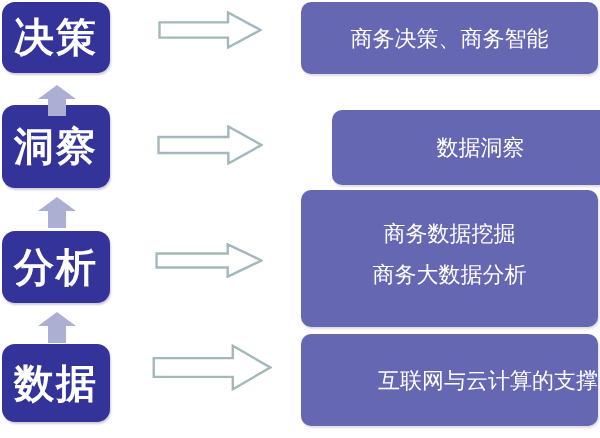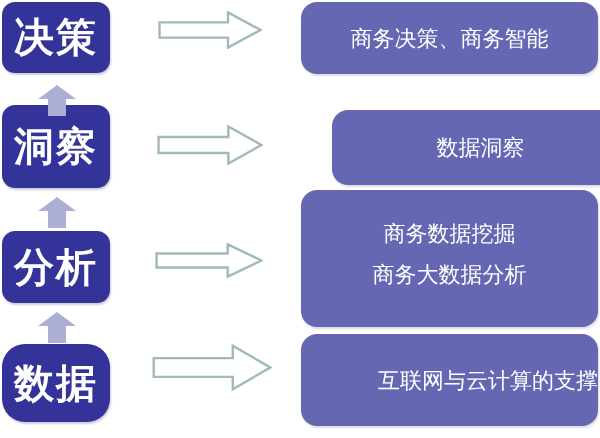--- a/index.html
+++ b/index.html
@@ -39,21 +39,21 @@
     font-size: 40px;
     font-weight: 700;
     letter-spacing: 2px;
     white-space: nowrap;
   }
   .detail-box {
     position: absolute;
     left: 301px;
     width: 297px;
     background: var(--detail-box);
-    border-radius: 16px;
+    border-radius: 10px;
     display: flex;
     flex-direction: column;
     align-items: center;
     justify-content: center;
     box-shadow: 1px 2px 2px rgba(60, 60, 110, 0.18);
   }
   .detail-box .detail-text {
     color: var(--text);
     font-size: 22px;
     font-weight: 400;
@@ -77,21 +77,21 @@
     fill: var(--right-arrow-fill);
     stroke: var(--right-arrow-outline);
     stroke-width: 2.4;
     stroke-linejoin: miter;
     vector-effect: non-scaling-stroke;
   }
   
   #stage-1 { top: 2px;   height: 71px; }
   #stage-2 { top: 105px; height: 83px; }
   #stage-3 { top: 231px; height: 72px; }
-  #stage-4 { top: 344px; height: 78px; border-radius: 23px; }
+  #stage-4 { top: 344px; height: 78px; }
 
   #uparrow-1 { top: 85px; }
   #uparrow-2 { top: 197px; }
   #uparrow-3 { top: 312px; }
 
   #rarrow-1 { left: 158px; top: 11px;  width: 104px; height: 38px; }
   #rarrow-2 { left: 157px; top: 125px; width: 106px; height: 40px; }
   #rarrow-3 { left: 155px; top: 243px; width: 108px; height: 35px; }
   #rarrow-4 { left: 152px; top: 344px; width: 120px; height: 47px; }
 

